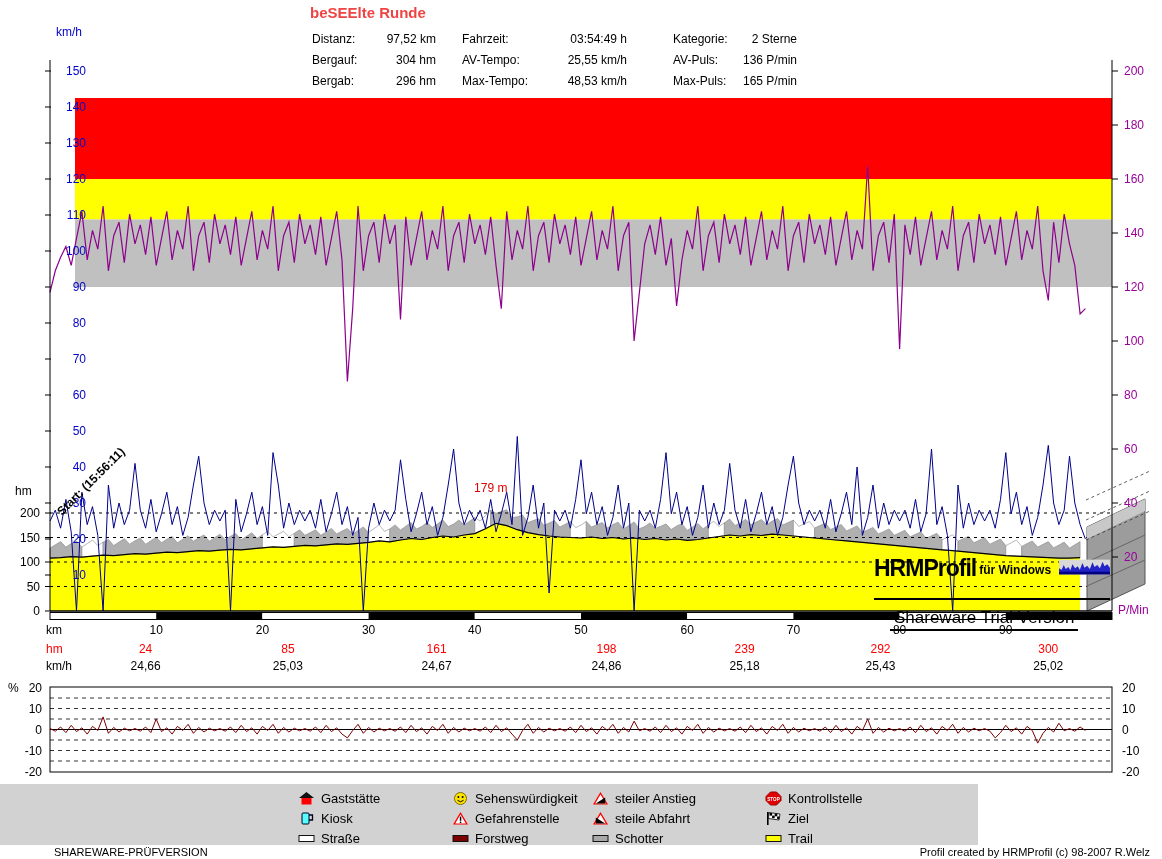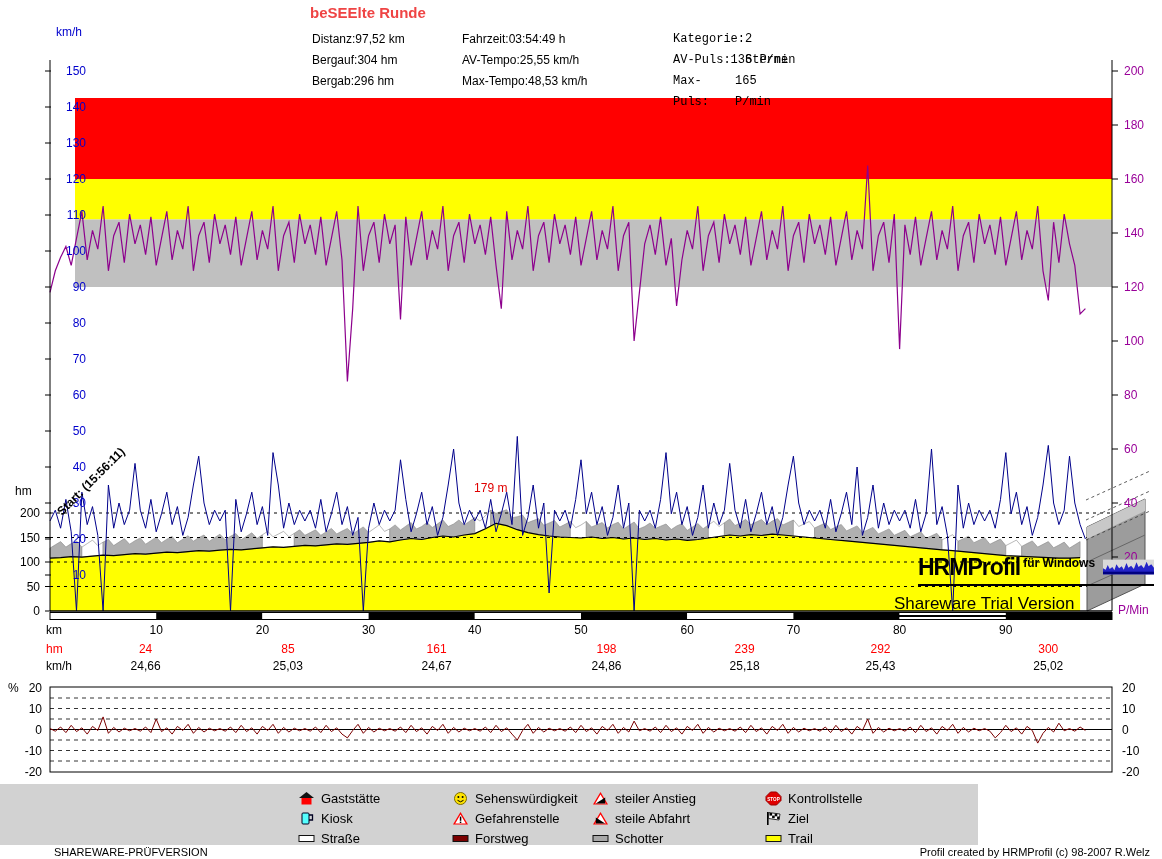--- a/index.html
+++ b/index.html
@@ -2,23 +2,23 @@
 <html><head>
 <meta charset="utf-8">
 <style>
   html,body{margin:0;padding:0;background:#fff;width:1162px;height:859px;overflow:hidden;
     font-family:"Liberation Sans",sans-serif;-webkit-font-smoothing:none;}
   #page{position:relative;width:1162px;height:859px;background:#fff;}
   #chart-svg{position:absolute;left:0;top:0;}
   #ride-title{position:absolute;left:310px;top:4px;font-size:15px;font-weight:bold;color:#ef4444;}
   #stats{position:absolute;left:0;top:29px;font-size:12px;color:#000;}
   .stat-col{position:absolute;top:0;}
-  .stat-pair{display:flex;height:21px;line-height:21px;}
+  .stat-pair{display:flex;justify-content:space-between;height:21px;line-height:21px;}
   #watermark{position:absolute;left:874px;top:556px;color:#000;}
-  #wm-line1{display:flex;align-items:flex-start;border-bottom:2px solid #000;padding-bottom:5px;width:236px;margin-left:44px;}
+  #wm-line1{display:flex;align-items:flex-end;border-bottom:2px solid #000;padding-bottom:19px;width:236px;}
   #wm-app{font-size:23px;font-weight:bold;line-height:22px;letter-spacing:-1px;}
   #wm-platform{font-size:12px;font-weight:bold;margin-left:3px;margin-bottom:2px;white-space:nowrap;}
   #wm-icon{margin-left:8px;margin-bottom:1px;}
   #wm-line2{font-size:17px;margin-left:16px;margin-top:8px;border-bottom:2px solid #000;
     padding:0 4px 1px 4px;width:fit-content;white-space:nowrap;}
   #legend-strip{position:absolute;left:0;top:784px;width:978px;height:61px;background:#d2d2d2;}
   .legend-col{position:absolute;top:4px;}
   .legend-item{display:flex;align-items:center;height:20px;font-size:13px;color:#000;}
   .legend-item .licon{width:17px;height:15px;margin-right:6px;flex:0 0 17px;}
   #footer-left{position:absolute;left:54px;top:846px;font-size:11px;color:#000;}
@@ -216,21 +216,21 @@
         </div>
         <div class="stat-pair">
           <span>AV-Tempo:</span>
           <span>25,55 km/h</span>
         </div>
         <div class="stat-pair">
           <span>Max-Tempo:</span>
           <span>48,53 km/h</span>
         </div>
       </div>
-      <div class="stat-col" style="left: 673px; width: 124px; font-family: Liberation Mono, monospace;">
+      <div class="stat-col" style="left: 673px; width: 124px;">
         <div class="stat-pair">
           <span>Kategorie:</span>
           <span>2 Sterne</span>
         </div>
         <div class="stat-pair">
           <span>AV-Puls:</span>
           <span>136 P/min</span>
         </div>
         <div class="stat-pair">
           <span>Max-Puls:</span>

